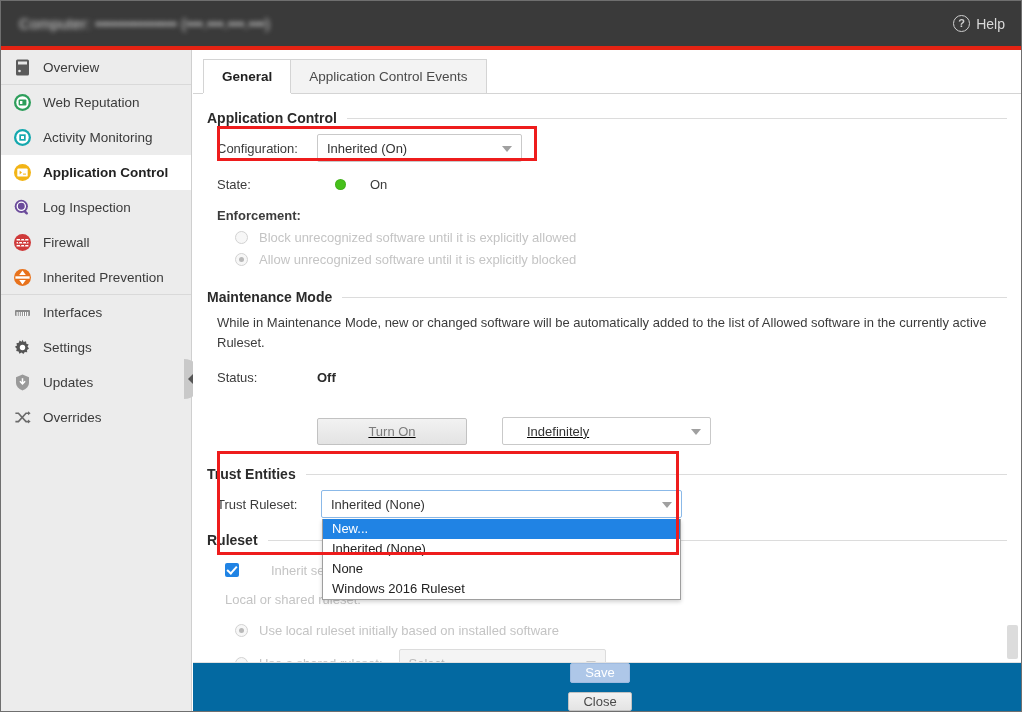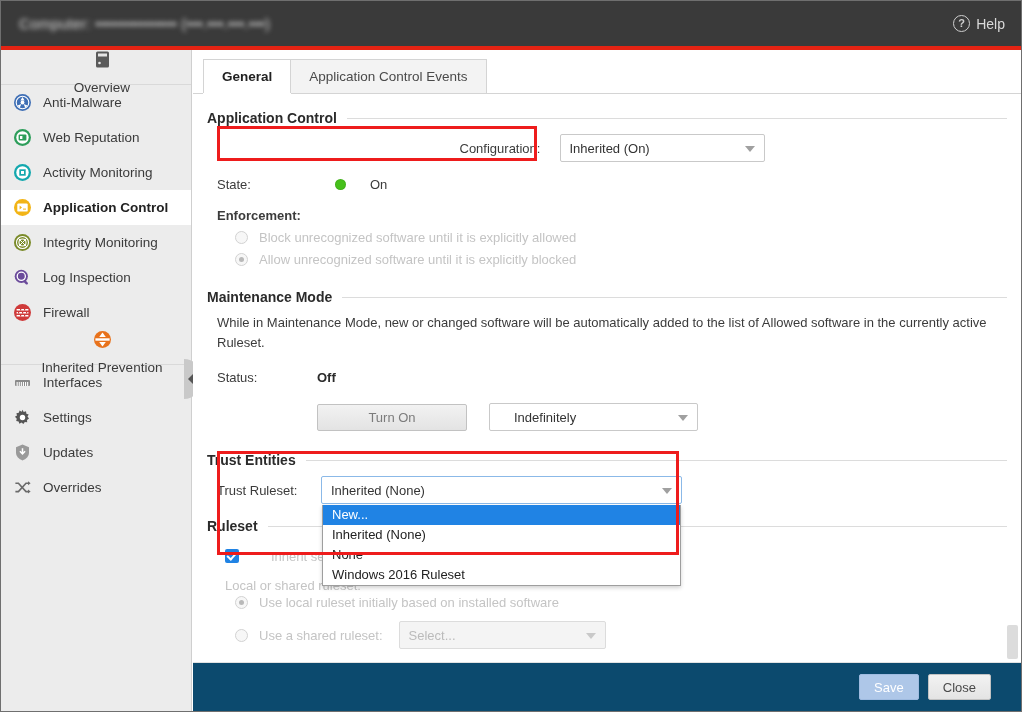--- a/index.html
+++ b/index.html
@@ -53,21 +53,21 @@
     border-right: 1px solid #cfcfcf;
     overflow: hidden;
   }
   .nav-item {
     height: 35px; display: flex; align-items: center;
     padding-left: 12px; gap: 11px;
     font-size: 13.5px; color: #3b3b3b;
     cursor: pointer;
     border-bottom: 1px solid transparent;
   }
-  .nav-item.sep-below { border-bottom: 1px solid #d9d9d9; flex-direction: column; }
+  .nav-item.sep-below { border-bottom: 1px solid #d9d9d9; }
   .nav-item.active {
     background: #ffffff; font-weight: bold; color: #222;
   }
   .nav-label { white-space: nowrap; }
 
   .ico { width: 19px; height: 19px; flex: 0 0 19px; position: relative; }
   .ico svg { display: block; width: 19px; height: 19px; }
 
   
   .collapse-handle {
@@ -230,23 +230,23 @@
   .dd-opt.sel-opt { background: #2083e4; color: #ffffff; }
 
   
   .hl {
     position: absolute; border: 3px solid #ee1c1c; pointer-events: none; z-index: 60;
   }
 
   
   .footer {
     position: absolute; left: 192px; bottom: 0; width: 828px; height: 49px;
-    background: #0c4a6e; border-top: 1px solid #e2e2e2;
+    background: #0369a1; border-top: 1px solid #e2e2e2;
     display: flex; align-items: center; justify-content: flex-end;
-    gap: 9px; padding-right: 30px;
+    gap: 9px; padding-right: 14px; flex-direction: column;
   }
   .fbtn {
     height: 26px; min-width: 50px; padding: 0 14px;
     border-radius: 2px; font-size: 13px;
     display: flex; align-items: center; justify-content: center;
     cursor: pointer;
   }
   .fbtn.save {
     background: #aec7e8; color: #ffffff; border: 1px solid #9fbbe0;
   }
@@ -284,31 +284,20 @@
               <rect x="3" y="1.5" width="13" height="16" rx="1.5" fill="#5a5a5a"></rect>
               <rect x="5" y="3.5" width="9" height="3" fill="#fff" opacity=".85"></rect>
               <circle cx="6.5" cy="13" r="1.3" fill="#fff" opacity=".85"></circle>
             </svg>
           </span>
           <span class="nav-label">Overview</span>
         </div>
         <div class="nav-item">
           <span class="ico">
             <svg viewBox="0 0 19 19">
-              <circle cx="9.5" cy="9.5" r="8.5" fill="#3f6fb5"></circle>
-              <circle cx="9.5" cy="9.5" r="6.3" fill="none" stroke="#fff" stroke-width="1.1"></circle>
-              <circle cx="9.5" cy="9.5" r="1.9" fill="#fff"></circle>
-              <path d="M9.5 4 L11.6 7.4 L7.4 7.4 Z M4.6 12.6 L8.4 11.1 L6.7 14.8 Z M14.4 12.6 L12.3 14.8 L10.6 11.1 Z" fill="#fff"></path>
-            </svg>
-          </span>
-          <span class="nav-label">Anti-Malware</span>
-        </div>
-        <div class="nav-item">
-          <span class="ico">
-            <svg viewBox="0 0 19 19">
               <circle cx="9.5" cy="9.5" r="8.5" fill="#2e9e5b"></circle>
               <circle cx="9.5" cy="9.5" r="6.2" fill="#fff"></circle>
               <rect x="5.6" y="6.4" width="7.8" height="6.2" rx="1" fill="#2e9e5b"></rect>
               <rect x="7" y="8" width="2.4" height="3" fill="#fff"></rect>
             </svg>
           </span>
           <span class="nav-label">Web Reputation</span>
         </div>
         <div class="nav-item">
           <span class="ico">
@@ -324,31 +313,20 @@
         <div class="nav-item active">
           <span class="ico">
             <svg viewBox="0 0 19 19">
               <circle cx="9.5" cy="9.5" r="8.5" fill="#f2b416"></circle>
               <rect x="4.3" y="5.4" width="10.4" height="8.2" rx="1.2" fill="#fff"></rect>
               <path d="M6.6 7.6 L9 9.5 L6.6 11.4 Z" fill="#f2b416"></path>
               <rect x="10" y="10.6" width="3" height="1" fill="#f2b416"></rect>
             </svg>
           </span>
           <span class="nav-label">Application Control</span>
-        </div>
-        <div class="nav-item">
-          <span class="ico">
-            <svg viewBox="0 0 19 19">
-              <circle cx="9.5" cy="9.5" r="8.5" fill="#7b8b2a"></circle>
-              <circle cx="9.5" cy="9.5" r="6" fill="none" stroke="#fff" stroke-width="1.1"></circle>
-              <circle cx="9.5" cy="9.5" r="3.5" fill="none" stroke="#fff" stroke-width="1.1"></circle>
-              <path d="M5 5 L14 14 M14 5 L5 14" stroke="#fff" stroke-width="1"></path>
-            </svg>
-          </span>
-          <span class="nav-label">Integrity Monitoring</span>
         </div>
         <div class="nav-item">
           <span class="ico">
             <svg viewBox="0 0 19 19">
               <circle cx="8.3" cy="8.3" r="6.6" fill="#6b4b9b"></circle>
               <circle cx="8.3" cy="8.3" r="4.1" fill="none" stroke="#fff" stroke-width="1.3"></circle>
               <rect x="11.8" y="11.6" width="5.2" height="2.5" rx="1.2" transform="rotate(45 11.8 11.6)" fill="#6b4b9b"></rect>
             </svg>
           </span>
           <span class="nav-label">Log Inspection</span>
@@ -450,21 +428,21 @@
       </div>
     </div>
 
     <div class="body-pad">
 
       <div class="section-head">
         <span class="st">Application Control</span>
         <span class="rule"></span>
       </div>
 
-      <div class="row" style="margin-left:10px;margin-top:4px;justify-content:center;">
+      <div class="row" style="margin-left:10px;margin-top:4px;">
         <span class="lbl">Configuration:</span>
         <div class="sel" style="width:205px;">
           <span>Inherited (On)</span>
           <span class="caret"></span>
         </div>
       </div>
 
       <div class="row" style="margin-left:10px;margin-top:8px;">
         <span class="lbl">State:</span>
         <span class="dot"></span>
@@ -487,21 +465,21 @@
         <span class="rule"></span>
       </div>
 
       <div class="para">While in Maintenance Mode, new or changed software will be automatically added to the list of Allowed software in the currently active Ruleset.</div>
 
       <div class="row" style="margin-left:10px;">
         <span class="lbl">Status:</span>
         <span style="font-size:13px;color:#2b2b2b;font-weight:bold;">Off</span>
       </div>
 
-      <div class="row" style="margin-left:110px;margin-top:12px;gap:22px;">
+      <div class="row" style="margin-left:110px;margin-top:26px;gap:35px;text-decoration:underline;">
         <div class="btn">
           <span>Turn On</span>
         </div>
         <div class="sel" style="width:209px;padding-left:24px;">
           <span>Indefinitely</span>
           <span class="caret"></span>
         </div>
       </div>
 
       <div class="section-head" style="margin-top:21px;">
@@ -536,21 +514,21 @@
         <span class="rule"></span>
       </div>
 
       <div class="row" style="margin-left:18px;margin-top:2px;gap:32px;">
         <span class="cbx"></span>
         <span style="font-size:13px;color:#c4c4c4;">Inherit se</span>
       </div>
 
       <div style="font-size:13px;color:#c4c4c4;margin-left:18px;margin-top:8px;">Local or shared ruleset:</div>
 
-      <div class="radio-row" style="margin-left:10px;margin-top:2px;">
+      <div class="radio-row" style="margin-left:10px;margin-top:16px;">
         <span class="radio on"></span>
         <span>Use local ruleset initially based on installed software</span>
       </div>
 
       <div class="radio-row" style="margin-left:10px;margin-top:11px;gap:11px;">
         <span class="radio"></span>
         <span>Use a shared ruleset:</span>
         <div class="sel disabled" style="width:207px;margin-left:5px;">
           <span>Select...</span>
           <span class="caret"></span>

